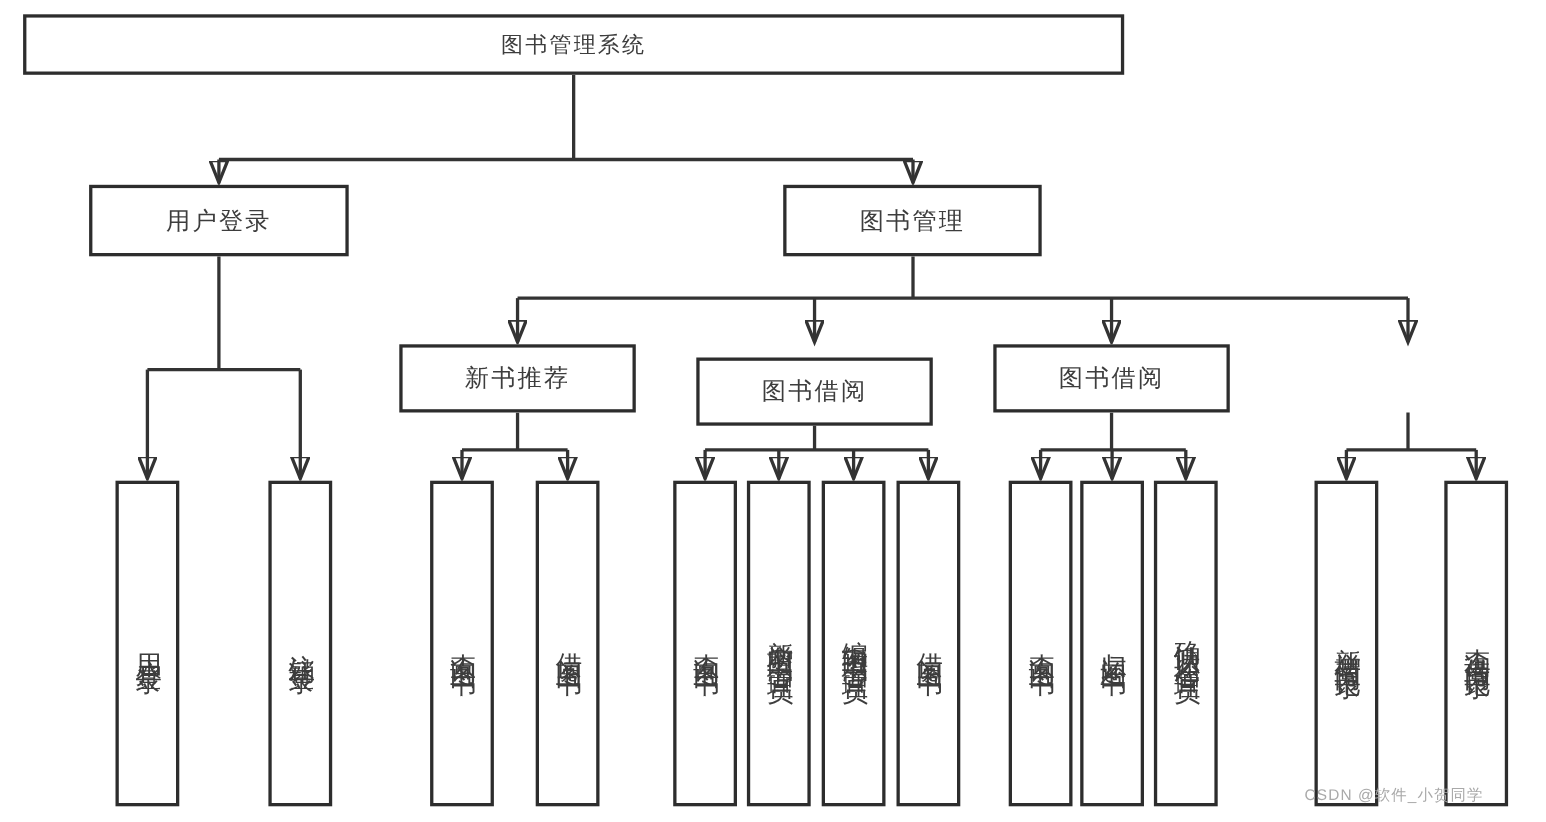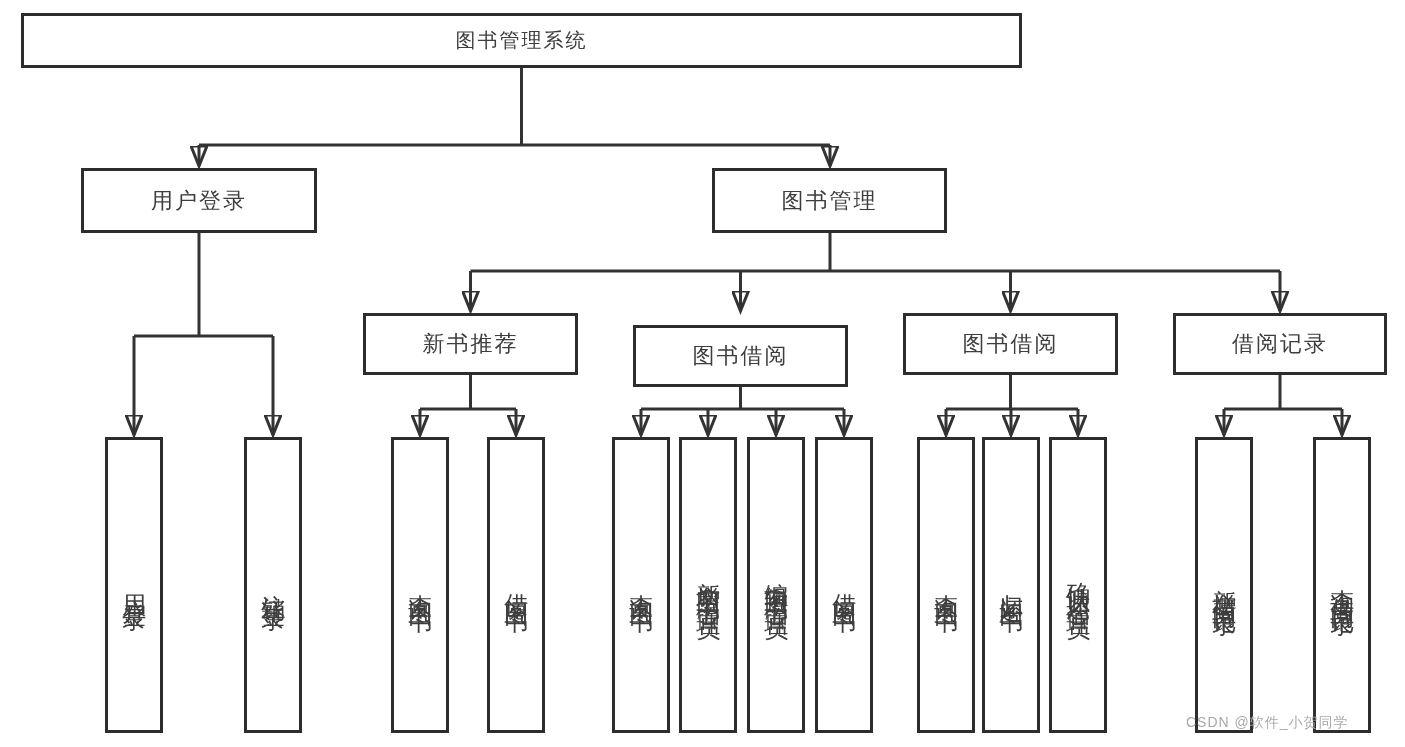--- a/index.html
+++ b/index.html
@@ -129,23 +129,20 @@
 
   <div class="hbox n-l3 n-rec">
     <span>新书推荐</span>
   </div>
   <div class="hbox n-l3 n-bor">
     <span>图书借阅</span>
   </div>
   <div class="hbox n-l3 n-cur">
     <span>图书借阅</span>
   </div>
-  <div class="hbox n-l3 n-his">
-    <span>借阅记录</span>
-  </div>
 
   <div class="leaf" style="left:105px">
     <span class="vtext">用户登录</span>
   </div>
   <div class="leaf" style="left:244px">
     <span class="vtext">注销登录</span>
   </div>
 
   <div class="leaf" style="left:391px">
     <span class="vtext">查询图书</span>

